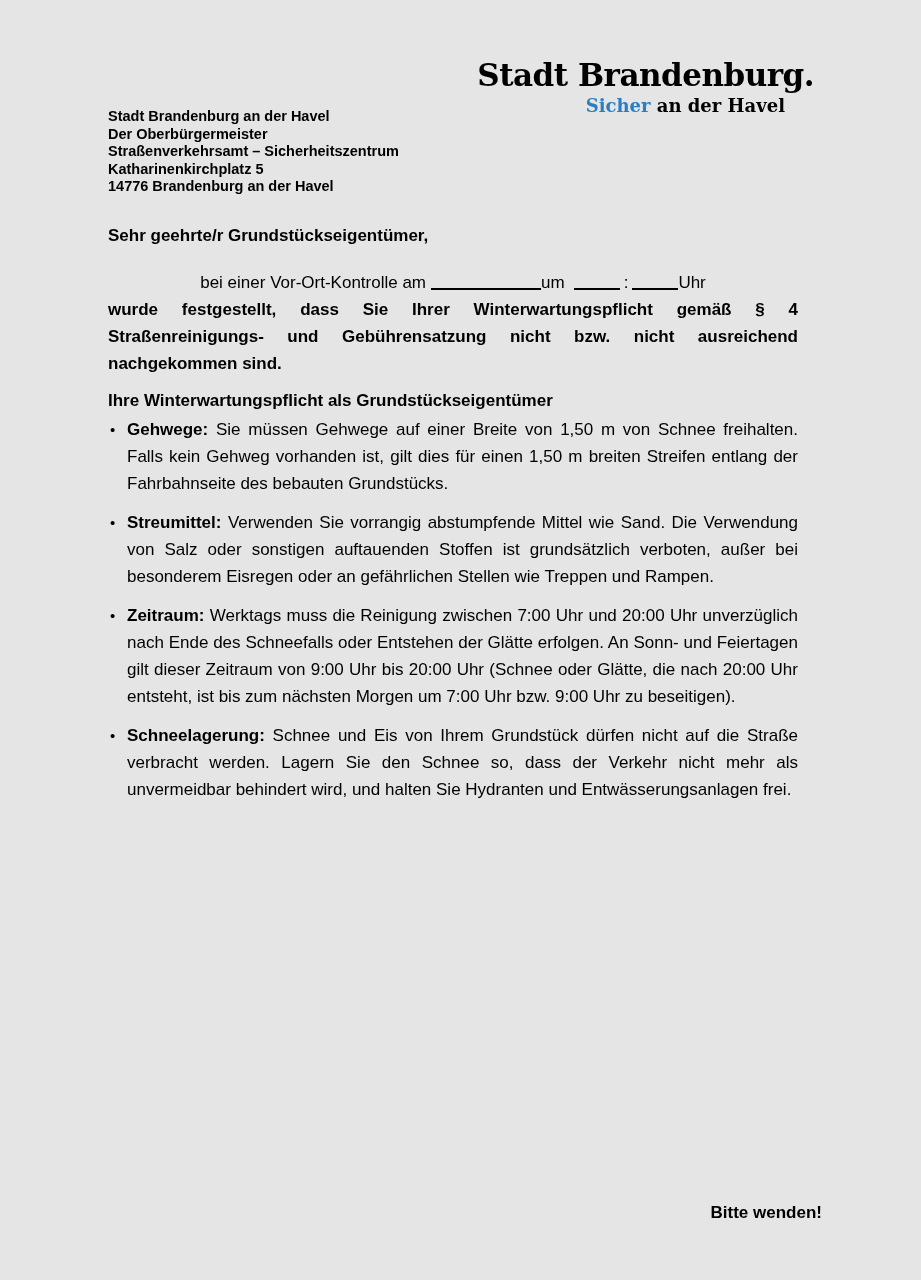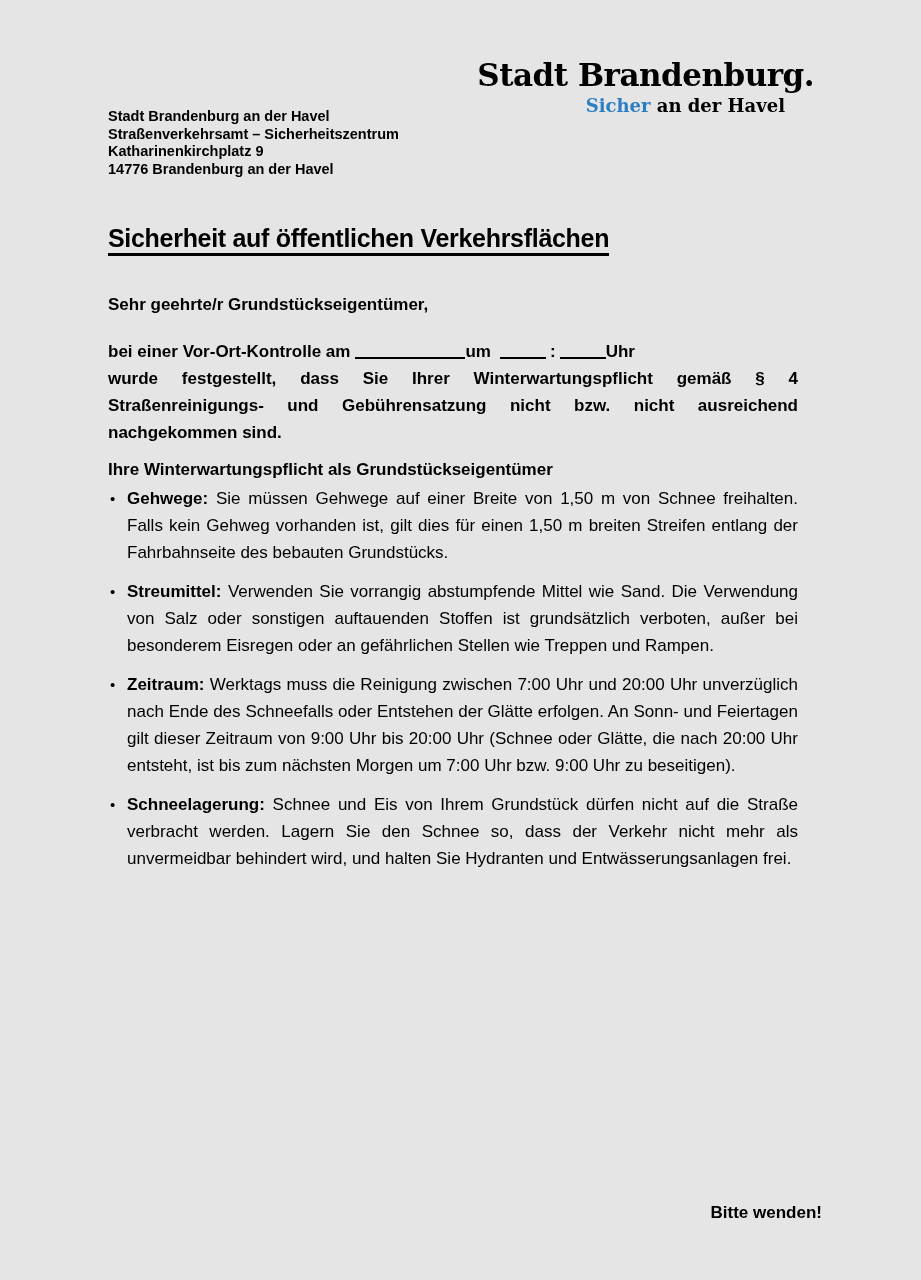--- a/index.html
+++ b/index.html
@@ -24,21 +24,21 @@
   .content { position:absolute; top:222px; left:108px; width:690px;
              font-size:17px; line-height:27px; }
 
   .doc-title { font-size:25px; line-height:33px; font-weight:700;
                margin:0 0 36px 0; letter-spacing:-0.3px; }
   .underline-heavy { border-bottom:3px solid #000; padding-bottom:1px; }
   .underline-thin  { border-bottom:2px solid #000; padding-bottom:0; }
 
   .salutation { font-weight:700; margin:0 0 20px 0; }
 
-  .inspection { font-weight:700; white-space:nowrap; }
+  .inspection { font-weight:400; white-space:nowrap;text-align:center; }
   .blank { display:inline-block; border-bottom:2px solid #000; height:13px; vertical-align:-2px; }
   .blank-date { width:110px; margin-left:5px; }
   .blank-hour { width:46px; margin-left:9px; margin-right:4px; }
   .blank-min  { width:46px; margin-left:4px; }
 
   .finding { font-weight:700; text-align:justify; margin:0 0 10px 0; }
 
   .sec-heading { font-weight:700; margin:0 0 2px 0; }
   .sec-body    { text-align:justify; margin:0 0 9px 0; }
   .sec-heading-ul { font-weight:700; margin:0 0 16px 0; }
@@ -59,28 +59,28 @@
   <div class="logo">
     <div class="logo-title">Stadt Brandenburg.</div>
     <div class="logo-tagline">
       <span style="color: rgb(43, 126, 195);">Sicher</span>
       <span>an der Havel</span>
     </div>
   </div>
 
   <div class="sender">
     <div>Stadt Brandenburg an der Havel</div>
+    <div>Der Oberbürgermeister</div>
     <div>Straßenverkehrsamt – Sicherheitszentrum</div>
-    <div>Katharinenkirchplatz 9</div>
+    <div>Katharinenkirchplatz 5</div>
     <div>14776 Brandenburg an der Havel</div>
   </div>
 
   <div class="content">
 
-    <h1 class="doc-title"><span class="underline-heavy">Sicherheit auf öffentlichen Verkehrsflächen</span></h1>
 
     <p class="salutation">Sehr geehrte/r Grundstückseigentümer,</p>
 
     <div class="inspection">
       <span>bei einer Vor-Ort-Kontrolle am</span><span class="blank blank-date"></span><span>um</span><span class="blank blank-hour"></span><span>:</span><span class="blank blank-min"></span><span>Uhr</span>
     </div>
     <p class="finding">wurde festgestellt, dass Sie Ihrer Winterwartungspflicht gemäß § 4 Straßenreinigungs- und Gebührensatzung nicht bzw. nicht ausreichend nachgekommen sind.</p>
 
     <p class="sec-heading">Ihre Winterwartungspflicht als Grundstückseigentümer</p>
 

